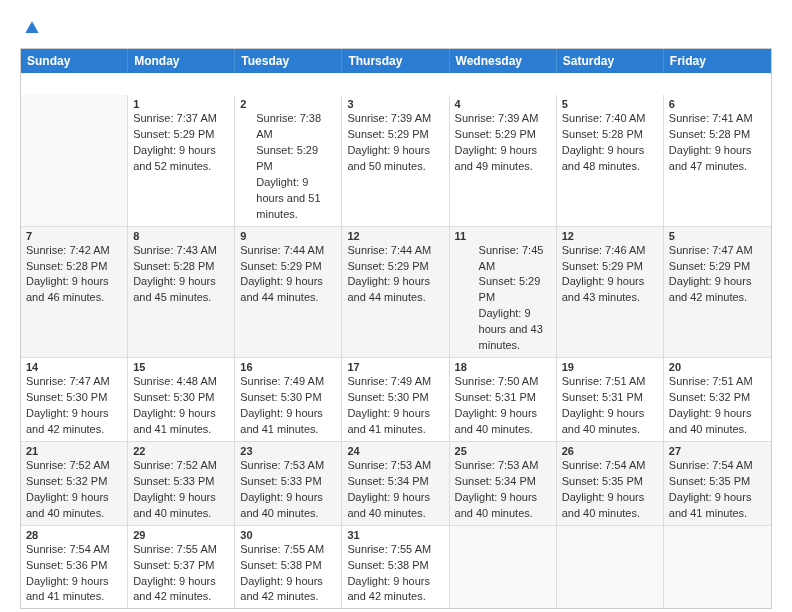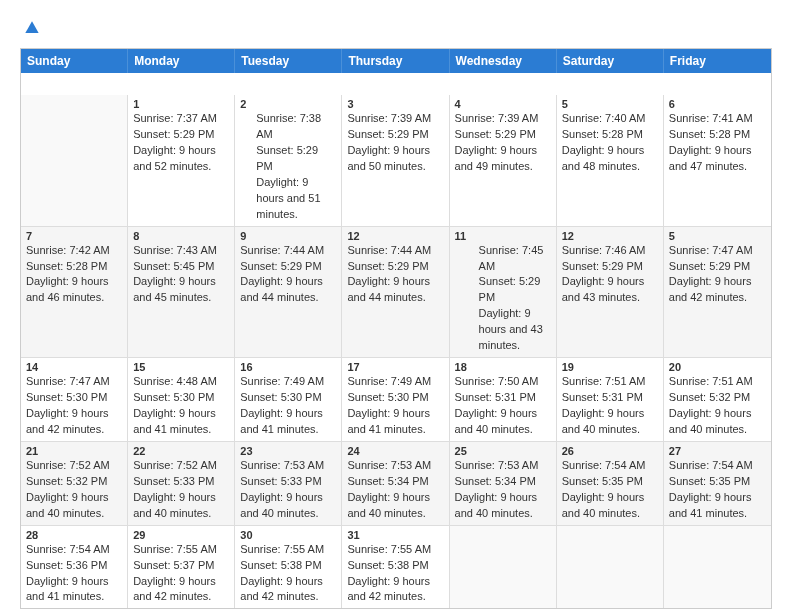--- a/index.html
+++ b/index.html
@@ -190,21 +190,21 @@
         <div class="cal-row alt-row">
           <div class="cal-cell">
             <div class="day-num">7</div>
             <div class="info" style="white-space: pre-line;">Sunrise: 7:42 AM
 Sunset: 5:28 PM
 Daylight: 9 hours and 46 minutes.</div>
           </div>
           <div class="cal-cell">
             <div class="day-num">8</div>
             <div class="info" style="white-space: pre-line;">Sunrise: 7:43 AM
-Sunset: 5:45 PM
+Sunset: 5:28 PM
 Daylight: 9 hours and 45 minutes.</div>
           </div>
           <div class="cal-cell">
             <div class="day-num">9</div>
             <div class="info" style="white-space: pre-line;">Sunrise: 7:44 AM
 Sunset: 5:29 PM
 Daylight: 9 hours and 44 minutes.</div>
           </div>
           <div class="cal-cell">
             <div class="day-num">12</div>

